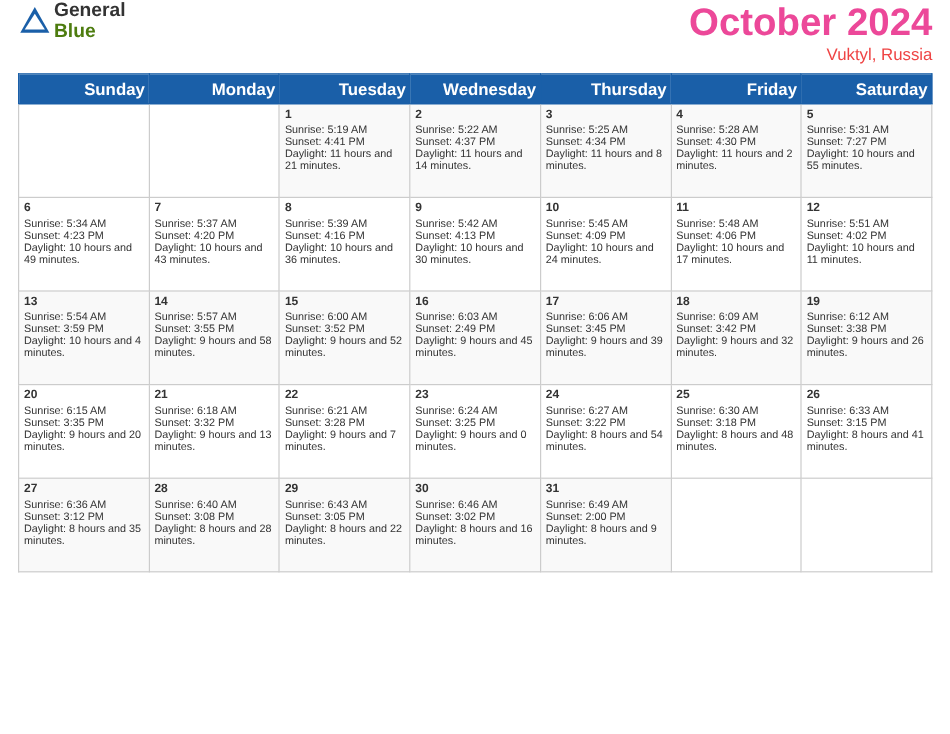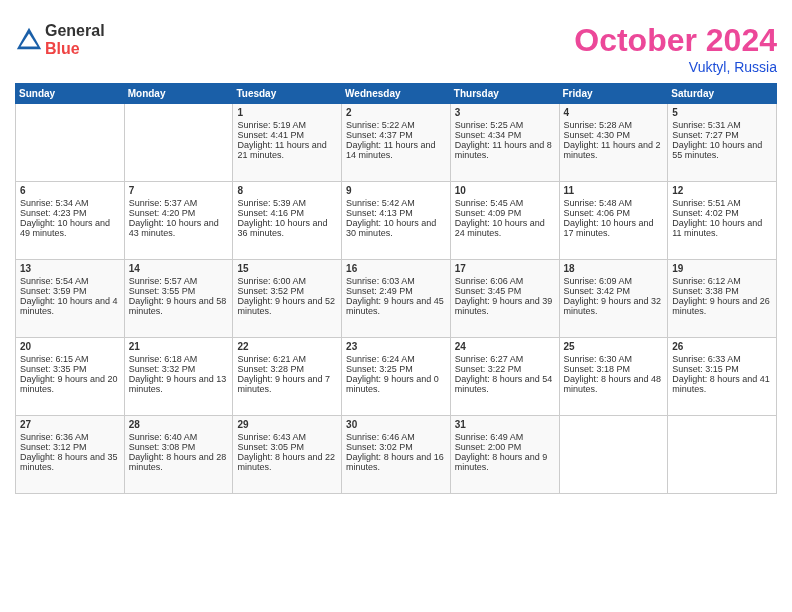--- a/index.html
+++ b/index.html
@@ -6,21 +6,21 @@
     body {
       font-family: Arial, sans-serif;
       background: #fff;
       width: 792px;
       height: 612px;
       overflow: hidden;
     }
     .page {
       width: 792px;
       height: 584px;
-      padding: 22px 15px;
+      padding: 0 15px;
     }
     .header {
       display: flex;
       justify-content: space-between;
       align-items: flex-start;
       margin-bottom: 8px;
     }
     .logo {
       display: flex;
       align-items: center;
@@ -31,51 +31,51 @@
       line-height: 1.1;
     }
     .logo-general {
       font-size: 16px;
       font-weight: bold;
       color: #333;
     }
     .logo-blue {
       font-size: 16px;
       font-weight: bold;
-      color: #ef4444;
+      color: #4d7c0f;
     }
     .logo-icon {
       width: 28px;
       height: 28px;
       margin-right: 2px;
     }
     .title-block {
       text-align: right;
     }
     .month-title {
       font-size: 32px;
       font-weight: bold;
       color: #ec4899;
     }
     .location {
       font-size: 14px;
-      color: #1d4ed8;
+      color: #ef4444;
     }
     table {
       width: 100%;
       border-collapse: collapse;
       table-layout: fixed;
     }
     thead tr th {
       background-color: #1a5fa8;
       color: #fff;
-      font-size: 10px;
+      font-size: 14px;
       font-weight: bold;
       padding: 4px 3px;
-      text-align: left;
+      text-align: right;
       border: 1px solid #1a5fa8;
     }
     tbody tr td {
       border: 1px solid #ccc;
       vertical-align: top;
       padding: 3px 4px;
       font-size: 9px;
       color: #333;
       height: 78px;
     }

